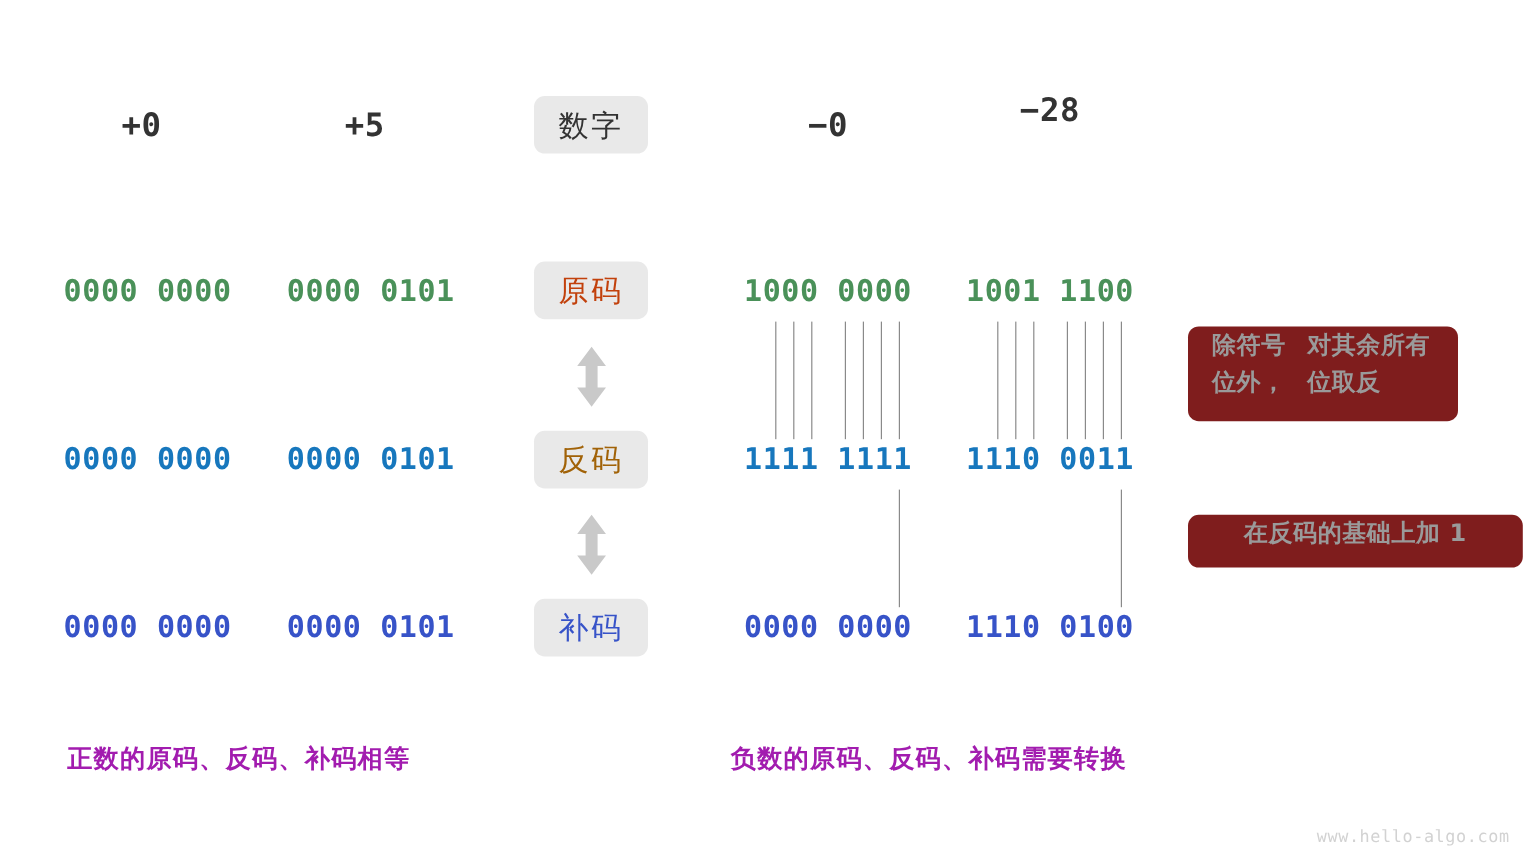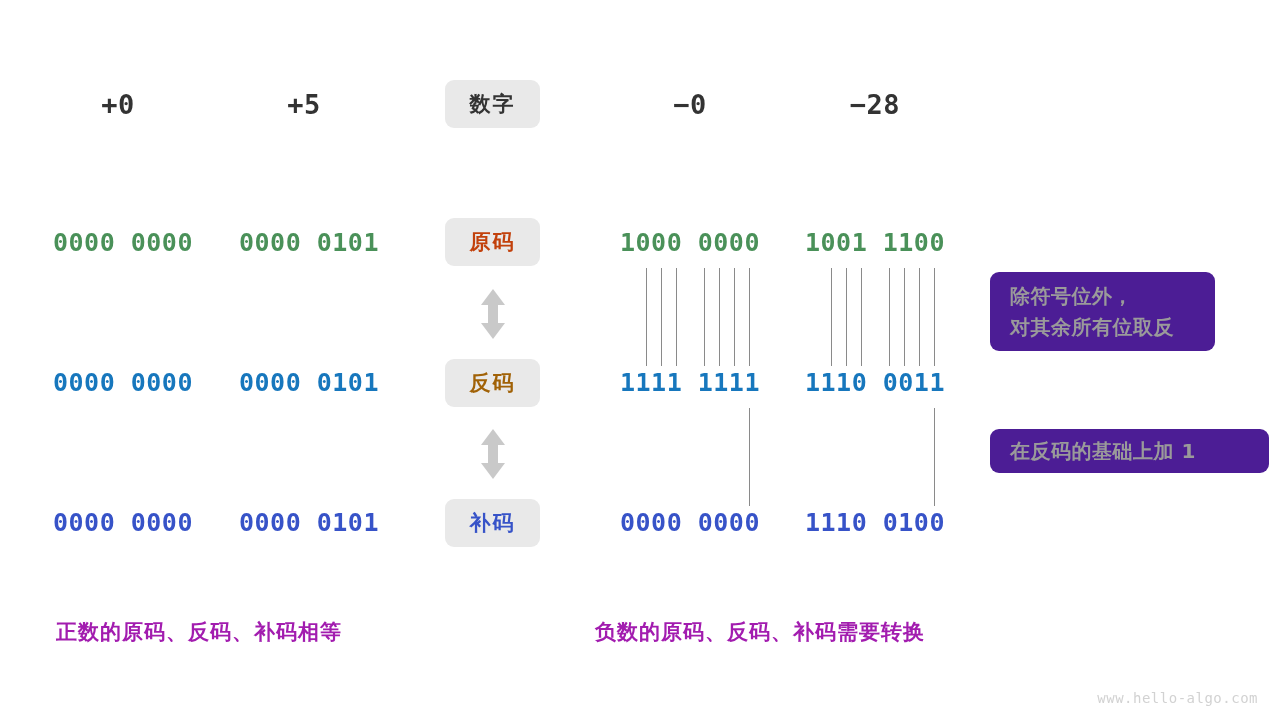--- a/index.html
+++ b/index.html
@@ -35,22 +35,22 @@
     font-size: 27px;
     font-weight: bold;
     color: #333333;
     letter-spacing: 0.5px;
   }
 
   
   .pill {
     background: #e9e9e9;
     border-radius: 9px;
-    font-size: 21px;
-    font-weight: bold;
+    font-size: 25px;
+    font-weight: normal;
     width: 95px;
     height: 48px;
     letter-spacing: 2px;
   }
   .pill.hdr { color: #333333; }
   .pill.sign { color: #c2410c; }
   .pill.ones { color: #a16207; }
   .pill.twos { color: #3753c8; }
 
   
@@ -74,28 +74,27 @@
   
   .dblarrow {
     position: absolute;
     width: 38px;
     height: 52px;
   }
 
   
   .note {
     position: absolute;
-    background: #4c1d95;
+    background: #7f1d1d;
     border-radius: 9px;
     color: #9a9a9a;
     font-size: 20px;
     font-weight: bold;
     line-height: 31px;
     display: flex;
-    flex-direction: column;
     justify-content: center;
     padding: 0 20px;
     box-sizing: border-box;
     letter-spacing: 0.5px;
   }
 
   
   .caption {
     position: absolute;
     color: #a21caf;
@@ -122,21 +121,21 @@
 <div class="stage">
 
   <div class="cell hdr-num" style="left:58px; top:82px; width:120px; height:44px;">+0</div>
 
   <div class="cell hdr-num" style="left:244px; top:82px; width:120px; height:44px;">+5</div>
 
   <div class="cell pill hdr" style="left:445px; top:80px;">数字</div>
 
   <div class="cell hdr-num" style="left:630px; top:82px; width:120px; height:44px;">−0</div>
 
-  <div class="cell hdr-num" style="left:815px; top:82px; width:120px; height:44px;">−28</div>
+  <div class="cell hdr-num" style="left:815px; top:70px; width:120px; height:44px;">−28</div>
 
   <div class="cell bin sign" style="left:48px; top:222px; width:150px; height:40px;">0000 0000</div>
 
   <div class="cell bin sign" style="left:234px; top:222px; width:150px; height:40px;">0000 0101</div>
 
   <div class="cell pill sign" style="left:445px; top:218px;">原码</div>
 
   <div class="cell bin sign" style="left:615px; top:222px; width:150px; height:40px;">1000 0000</div>
 
   <div class="cell bin sign" style="left:800px; top:222px; width:150px; height:40px;">1001 1100</div>
@@ -196,17 +195,17 @@
     <div>除符号位外，</div>
     <div>对其余所有位取反</div>
   </div>
 
   <div class="note" style="left:990px; top:429px; width:279px; height:44px;">
     <div>在反码的基础上加  1</div>
   </div>
 
   <div class="caption" style="left:56px; top:618px;">正数的原码、反码、补码相等</div>
 
-  <div class="caption" style="left:595px; top:618px;">负数的原码、反码、补码需要转换</div>
+  <div class="caption" style="left:609px; top:618px;">负数的原码、反码、补码需要转换</div>
 
   <div class="watermark">www.hello-algo.com</div>
 
 </div>
 
 </body></html>

